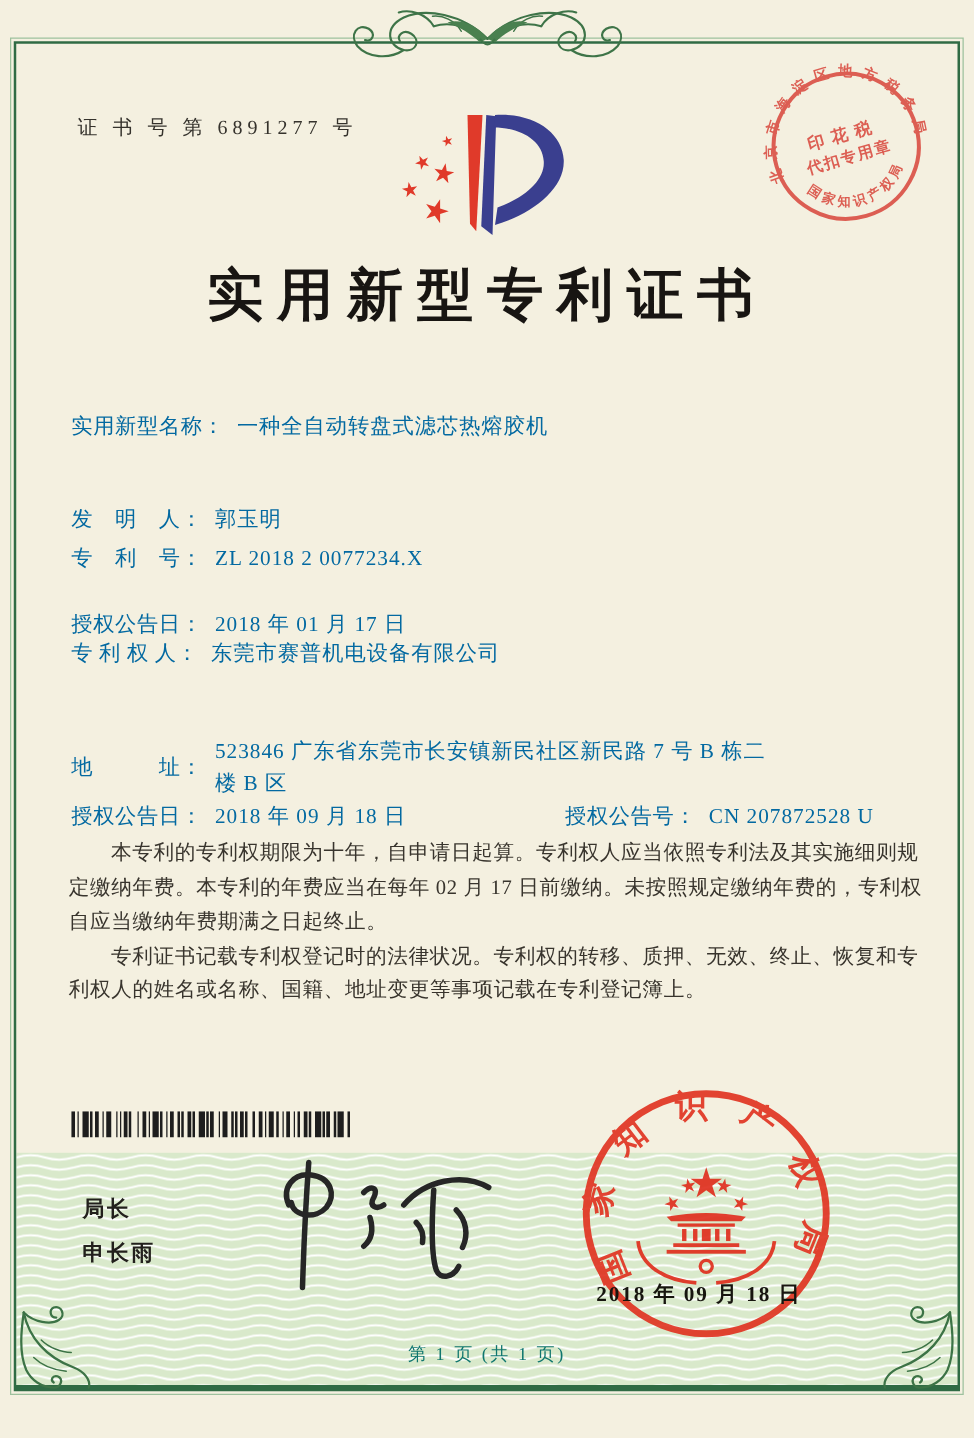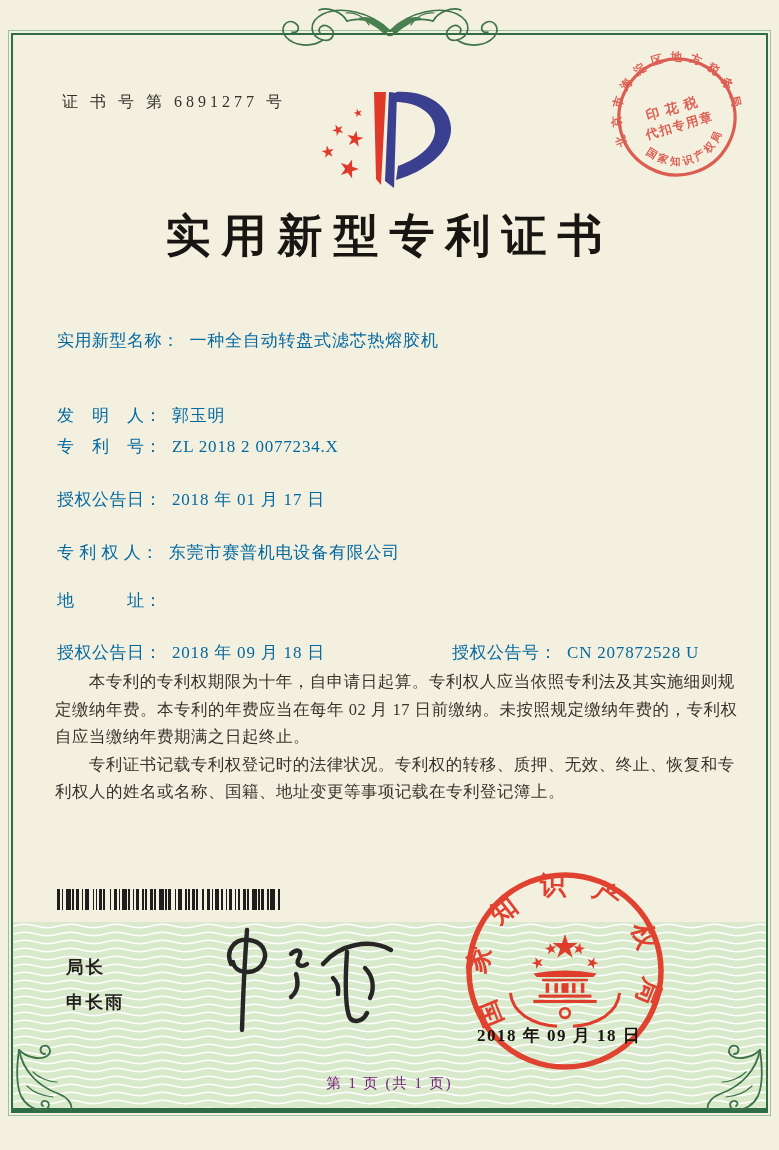--- a/index.html
+++ b/index.html
@@ -48,21 +48,21 @@
   .barcode{position:absolute;left:57px;top:889px;width:226px;height:21px;
     display:flex;align-items:stretch;overflow:hidden;z-index:4;}
   .director{position:absolute;left:66px;top:950px;z-index:5;
     font-family:"Liberation Sans","DejaVu Sans",sans-serif;
     font-size:17.5px;font-weight:600;color:#22201c;letter-spacing:2px;line-height:35px;}
   .signature{position:absolute;left:195px;top:912px;z-index:5;}
   .seal{position:absolute;left:453px;top:859px;z-index:5;}
   .seal-date{position:absolute;left:477px;top:1024px;z-index:6;
     font-size:17px;font-weight:bold;letter-spacing:1.5px;color:#17150f;}
   .footer{position:absolute;left:0;top:1074px;width:779px;text-align:center;
-    font-size:14.5px;letter-spacing:2px;color:#701a75;z-index:5;}
+    font-size:14.5px;letter-spacing:2px;color:#0f766e;z-index:5;}
   .tax-stamp{position:absolute;left:602px;top:42px;z-index:6;}
 </style>
 </head>
 <body>
 
 <svg class="wave-panel" width="753" height="188">
   <defs>
     <pattern id="wv" width="46" height="8" patternUnits="userSpaceOnUse">
       <path d="M0 4 Q11.5 0.5 23 4 T46 4" fill="none" stroke="#ffffff" stroke-width="1.5"></path>
     </pattern>
@@ -132,26 +132,27 @@
   <span class="fvalue">郭玉明</span>
 </div>
 <div class="frow" style="top:434px">
   <span class="flabel">专　利　号：</span>
   <span class="fvalue">ZL 2018 2 0077234.X</span>
 </div>
 <div class="frow" style="top:487px">
   <span class="flabel">授权公告日：</span>
   <span class="fvalue">2018 年 01 月 17 日</span>
 </div>
-<div class="frow" style="top:540px">
+<div class="frow" style="top:510px">
   <span class="flabel">专 利 权 人：</span>
   <span class="fvalue">东莞市赛普机电设备有限公司</span>
 </div>
 <div class="frow" style="top:588px">
   <span class="flabel">地　　　址：</span>
+  <span class="fvalue addr">523846 广东省东莞市长安镇新民社区新民路 7 号 B 栋二楼 B 区</span>
 </div>
 <div class="frow" style="top:640px">
   <span class="flabel">授权公告日：</span>
   <span class="fvalue">2018 年 09 月 18 日</span>
 </div>
 <div class="frow" style="top:640px;left:452px">
   <span class="flabel">授权公告号：</span>
   <span class="fvalue">CN 207872528 U</span>
 </div>
 

